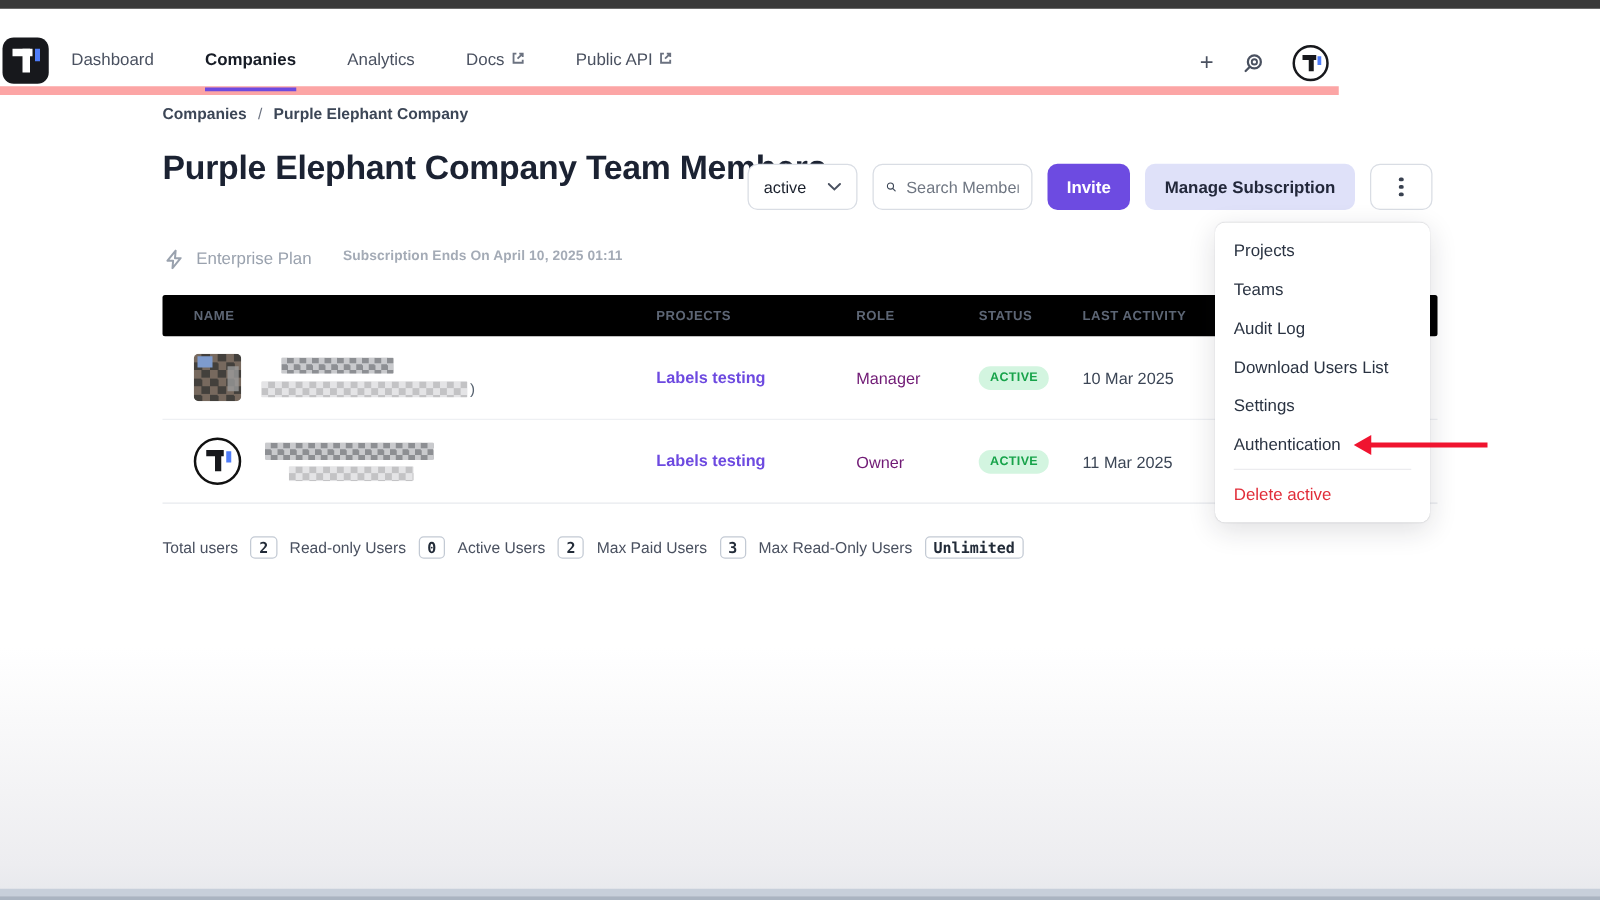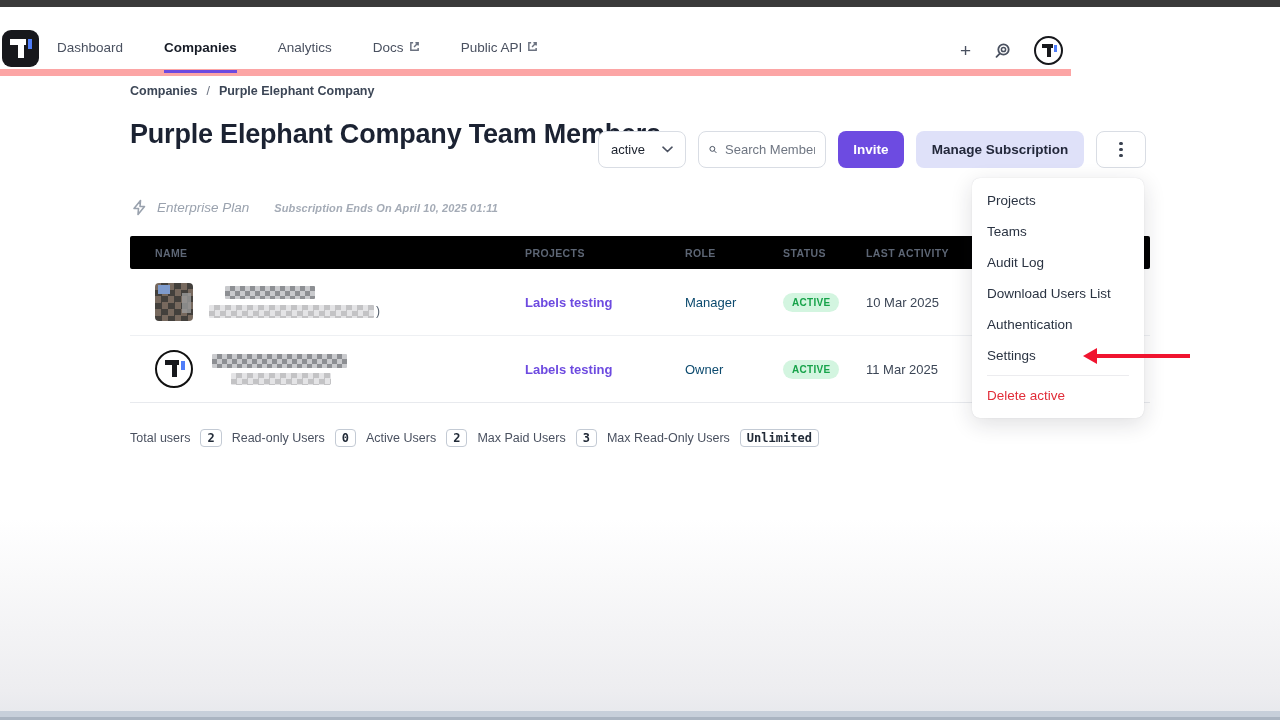--- a/index.html
+++ b/index.html
@@ -47,35 +47,35 @@
     display:flex; align-items:center; padding:0 10px; gap:8px; overflow:hidden; }
   .ctl-search input { border:none; outline:none; width:90px; font-size:13px; color:#1a202c; font-family:"Liberation Sans",sans-serif; background:transparent; }
   .ctl-search input::placeholder { color:#6f7682; }
   .btn-invite { width:66px; height:37px; background:#6d4be1; color:#fff; border:none; border-radius:8px; font-size:13.5px; font-weight:600; cursor:pointer; font-family:"Liberation Sans",sans-serif; }
   .btn-manage { width:168px; height:37px; background:#dfe1f9; color:#23283b; border:none; border-radius:8px; font-size:13.5px; font-weight:700; cursor:pointer; font-family:"Liberation Sans",sans-serif; }
   .btn-kebab { width:50px; height:37px; background:#fff; border:1px solid #d9dde4; border-radius:8px; cursor:pointer;
     display:flex; flex-direction:column; align-items:center; justify-content:center; gap:2.5px; }
   .btn-kebab i { width:3.5px; height:3.5px; border-radius:50%; background:#394150; }
 
   
-  .plan-row { position:absolute; left:131px; top:199px; display:flex; align-items:center; gap:9px;font-style:italic; }
+  .plan-row { position:absolute; left:131px; top:199px; display:flex; align-items:flex-start; gap:9px; }
   .plan-name { font-size:13.5px; font-weight:500; color:#9aa2ae; }
   .plan-sub { font-size:11px; font-weight:700; color:#a4abb6; margin-left:16px; letter-spacing:0.1px; }
 
   
   .table { position:absolute; left:130px; top:236px; width:1020px; }
   .t-head { height:33px; background:#000000; display:grid; grid-template-columns:370px 160px 98px 83px 1fr;
     align-items:center; padding-left:25px; border-radius:2px; }
   .t-head span { font-size:10.5px; font-weight:700; color:#5d6675; letter-spacing:0.4px; }
   .t-row { height:67px; display:grid; grid-template-columns:370px 160px 98px 83px 1fr;
     align-items:center; padding-left:25px; border-bottom:1px solid #eef0f3; background:transparent; }
   .t-row:last-child { border-bottom:1px solid #e8eaee; }
   .cell-name { display:flex; align-items:center; }
   .proj-link { font-size:13px; font-weight:700; color:#6d4ae0; text-decoration:none; cursor:pointer; }
-  .role-txt { font-size:13px; color:#0c4a6e; }
+  .role-txt { font-size:13px; color:#701a75; }
   .badge { display:inline-block; background:#d3f5e0; color:#17a34a; font-size:10px; font-weight:700;
     letter-spacing:0.3px; padding:4px 9px; border-radius:10px; }
   .date-txt { font-size:13px; color:#3c4656; }
 
   
   .pix { background:repeating-conic-gradient(#c3c3c5 0% 25%, #e4e4e6 0% 50%); background-size:11px 11px; border-radius:1px; }
   .pix.dark { background:repeating-conic-gradient(#8d8f93 0% 25%, #c9cacd 0% 50%); background-size:10px 10px; }
   .av1 { width:38px; height:38px; border-radius:4px; position:relative; overflow:hidden;
     background:repeating-conic-gradient(#43403c 0% 25%, #77695e 0% 50%); background-size:13px 13px; }
   .av1::before { content:""; position:absolute; left:3px; top:2px; width:12px; height:9px; background:#7e9bcd; }
@@ -258,22 +258,22 @@
   <span class="stat-val">3</span>
   <span class="stat-label">Max Read-Only Users</span>
   <span class="stat-val">Unlimited</span>
 </div>
 
 <div class="menu">
   <div class="menu-item">Projects</div>
   <div class="menu-item">Teams</div>
   <div class="menu-item">Audit Log</div>
   <div class="menu-item">Download Users List</div>
+  <div class="menu-item">Settings</div>
   <div class="menu-item">Authentication</div>
-  <div class="menu-item">Settings</div>
   <div class="menu-divider"></div>
   <div class="menu-item danger">Delete active</div>
 </div>
 
 <div class="arrow">
   <span class="shaft"></span>
   <span class="head"></span>
 </div>
 
 <div class="strip-bottom-1"></div>

